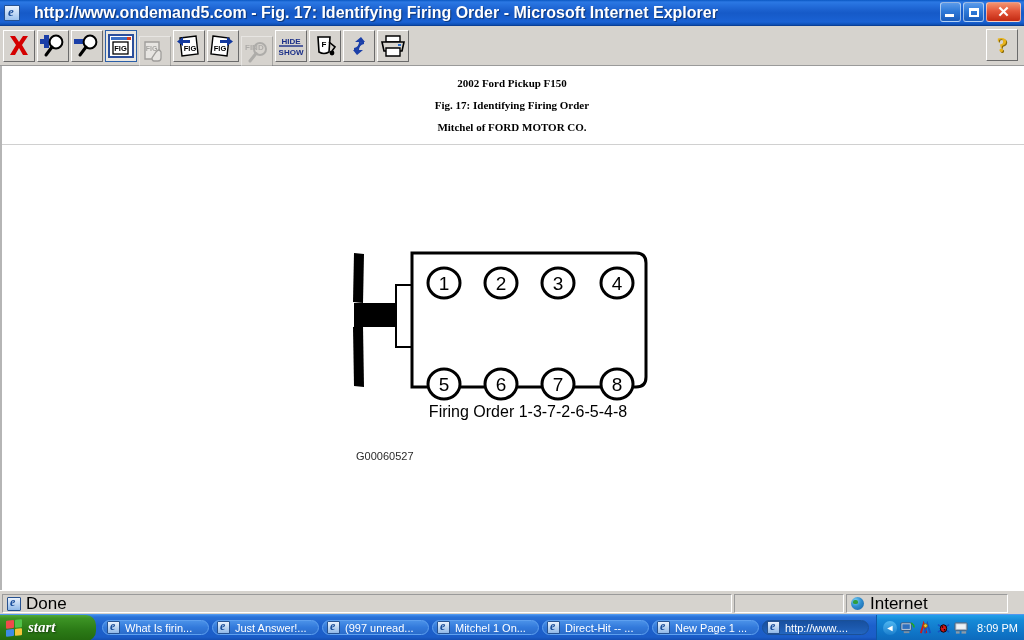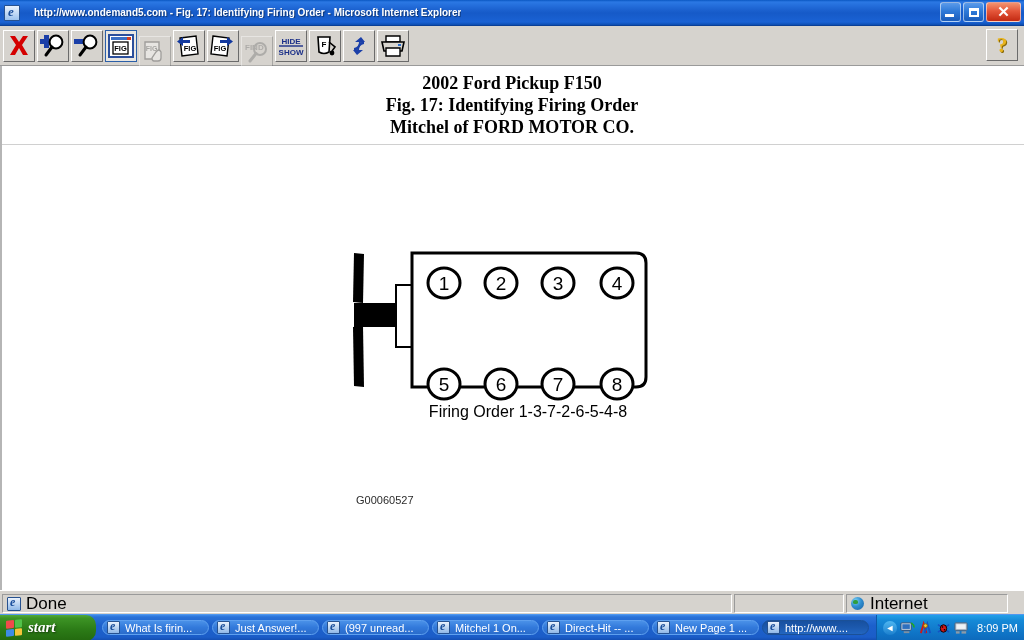--- a/index.html
+++ b/index.html
@@ -26,21 +26,21 @@
     background: linear-gradient(to bottom, #eaf2fd, #9cc2ee);
     border: 1px solid #27518f; border-radius: 1px;
     position: relative; flex: none;
   }
   .tb-icon::after {
     content: "e"; position: absolute; left: 3px; top: -2px;
     font-family: "Liberation Serif", serif; font-style: italic;
     font-weight: bold; font-size: 13px; color: #1b4f9c;
   }
   .tb-title {
-    color: #ffffff; font-size: 10px; font-weight: bold;
+    color: #ffffff; font-size: 16px; font-weight: bold;
     text-shadow: 1px 1px 1px rgba(0,0,0,0.45);
     white-space: nowrap; overflow: hidden; padding-left: 9px;
   }
   .tb-buttons {
     position: absolute; right: 3px; top: 2px;
     display: flex; gap: 2px; align-items: center;
   }
   .winbtn {
     width: 21px; height: 20px; border-radius: 3px;
     border: 1px solid rgba(255,255,255,0.55);
@@ -101,32 +101,31 @@
   .page {
     position: absolute; left: 0; top: 66px; width: 1024px; height: 524px;
     background: #ffffff; overflow: hidden;
   }
   .page-edge-l { position: absolute; left: 0; top: 0; width: 2px; height: 524px; background: #b5b5b5; }
   .doc-header {
     padding-top: 6px; text-align: center;
     font-family: "Liberation Serif", serif;
     font-weight: bold; color: #000;
   }
-  .doc-header div { font-size: 18px; line-height: 22px; }
+  .doc-header div { font-size: 11px; line-height: 22px; }
   .hr-sep {
     margin-top: 6px; width: 100%; height: 1px; background: #d0d0d0;
   }
 
   .figure { position: relative; width: 1024px; height: 300px; }
   .fig-svg { position: absolute; left: 340px; top: 100px; }
   .gcode {
     position: absolute; left: 356px; top: 305px;
     font-size: 11px; color: #2b2b2b;
     font-family: "Liberation Sans", sans-serif;
-    margin-top: 44px;
   }
 
   
   .statusbar {
     position: absolute; left: 0; top: 590px; width: 1024px; height: 24px;
     background: #d6d3ce; border-top: 1px solid #ffffff;
     display: flex; align-items: center;
   }
   .sb-pane {
     height: 19px; margin: 2px 0 0 2px;

